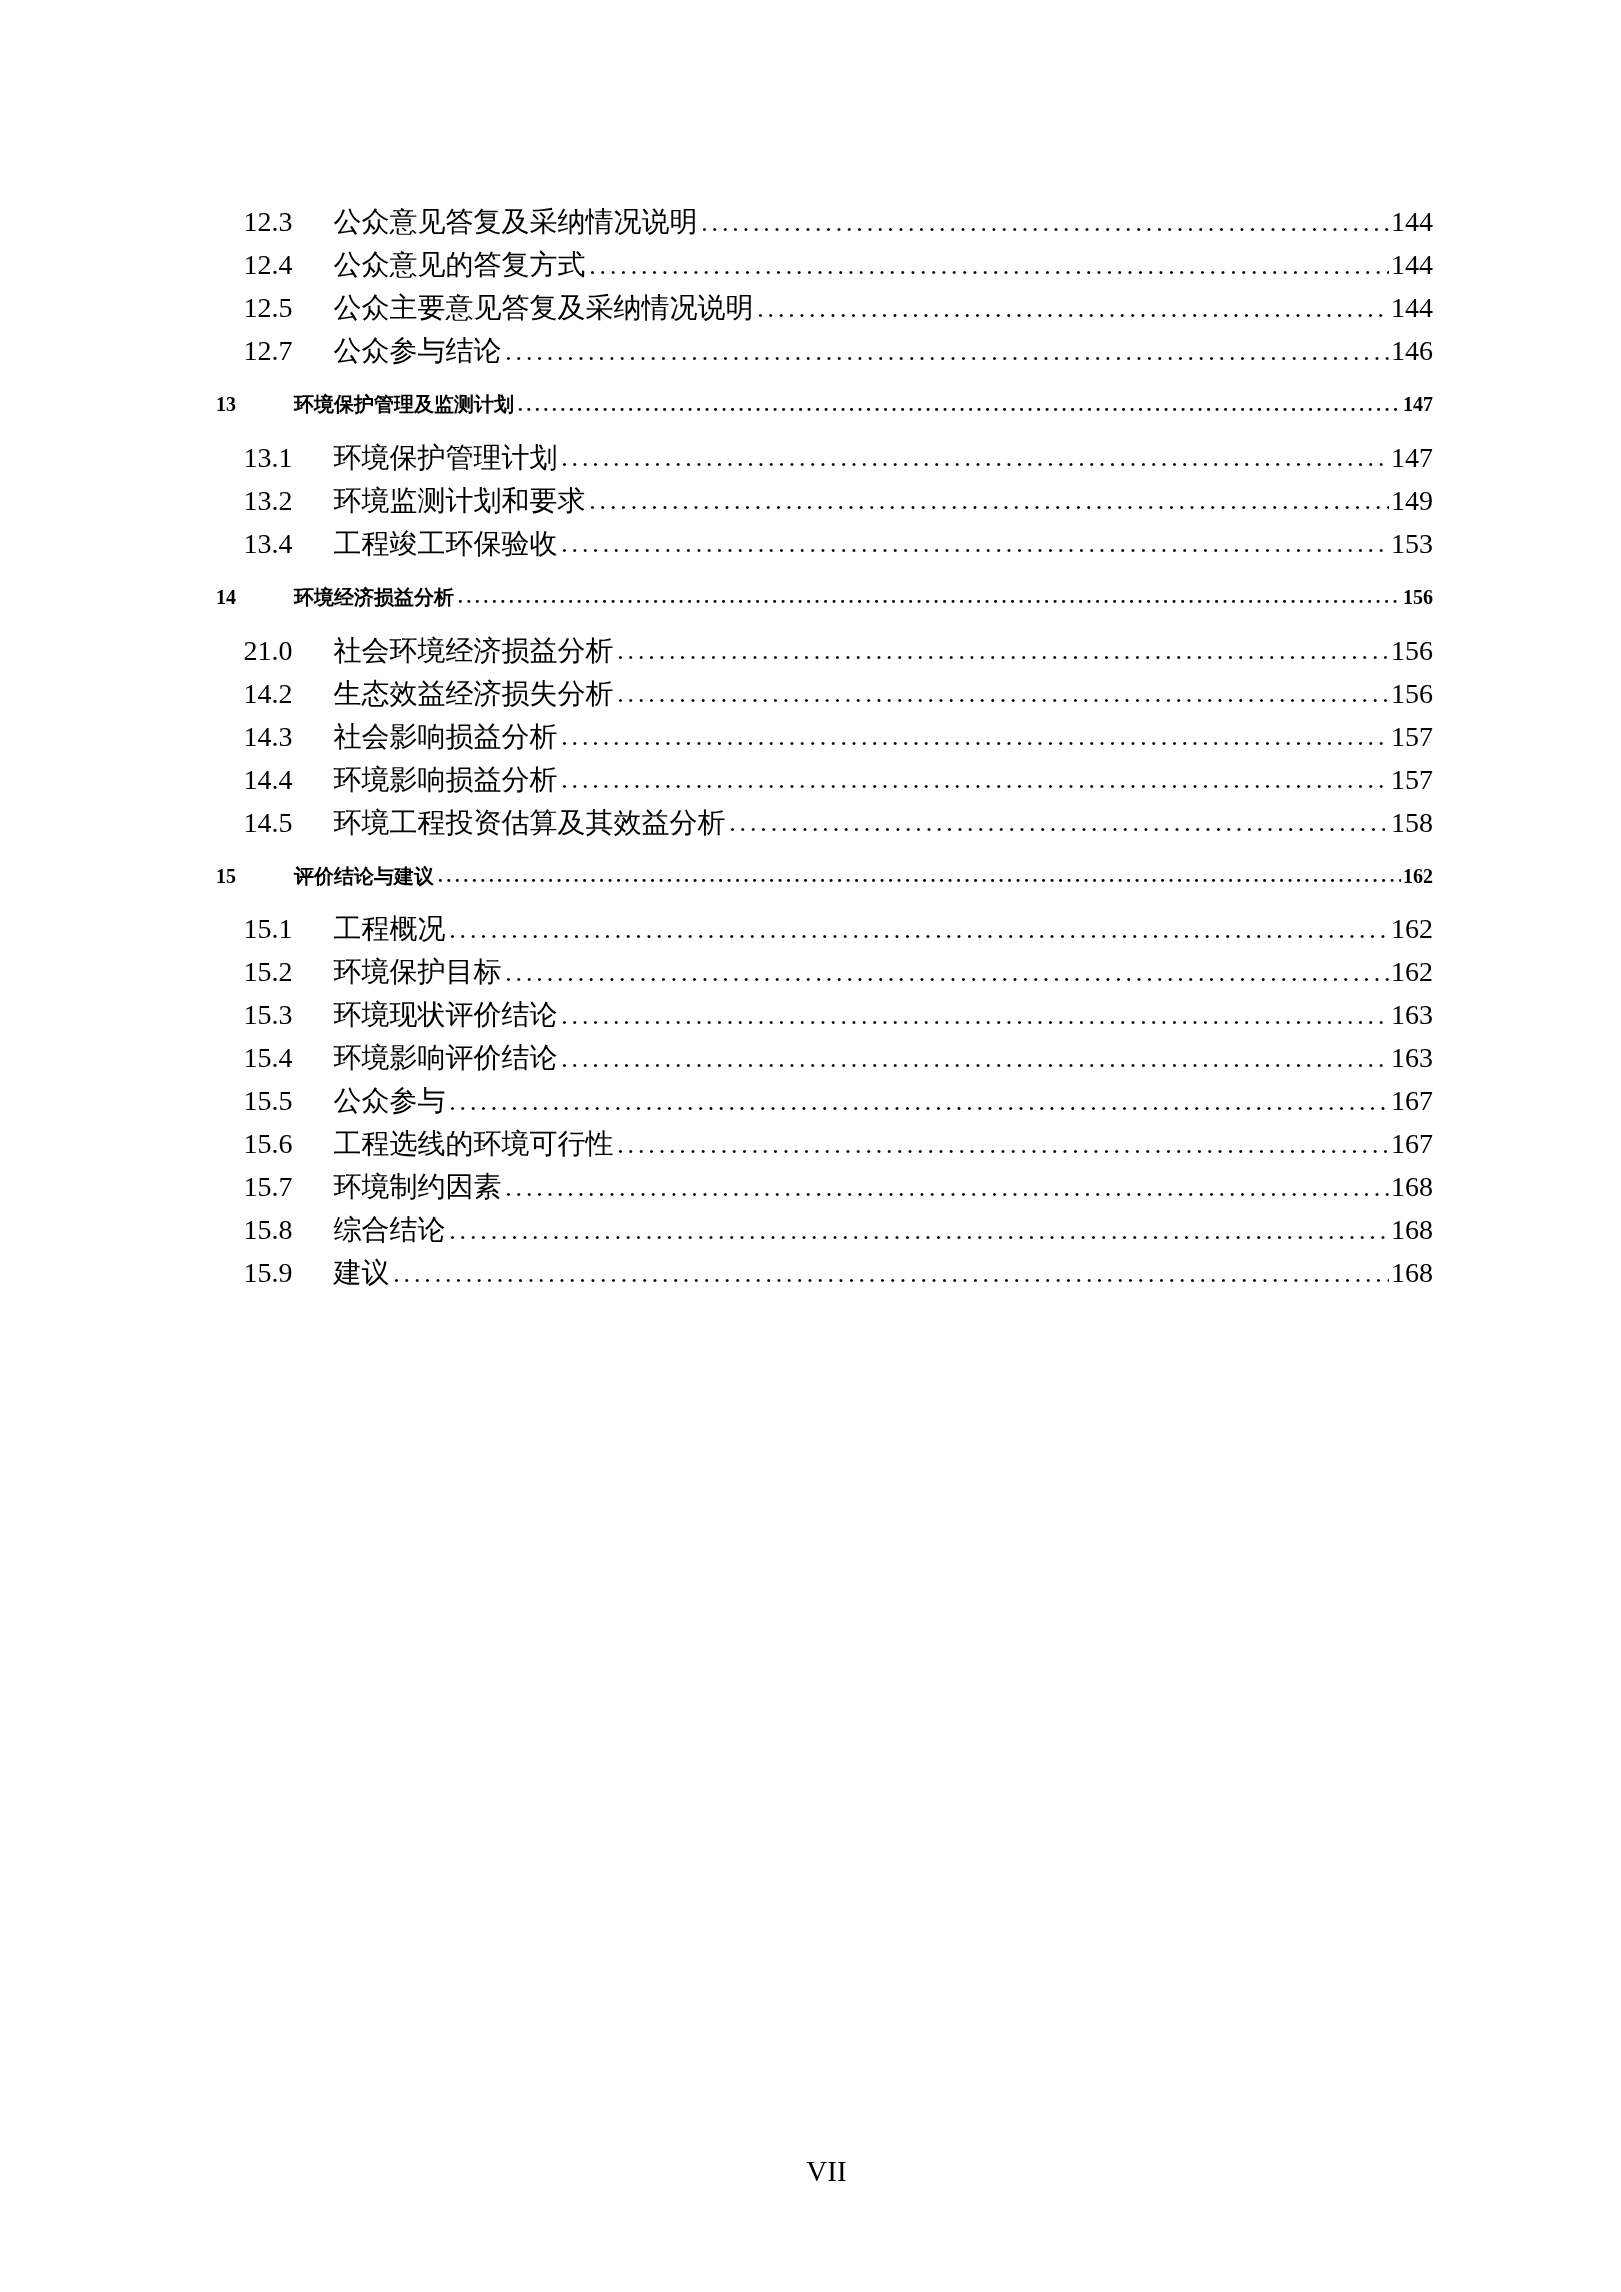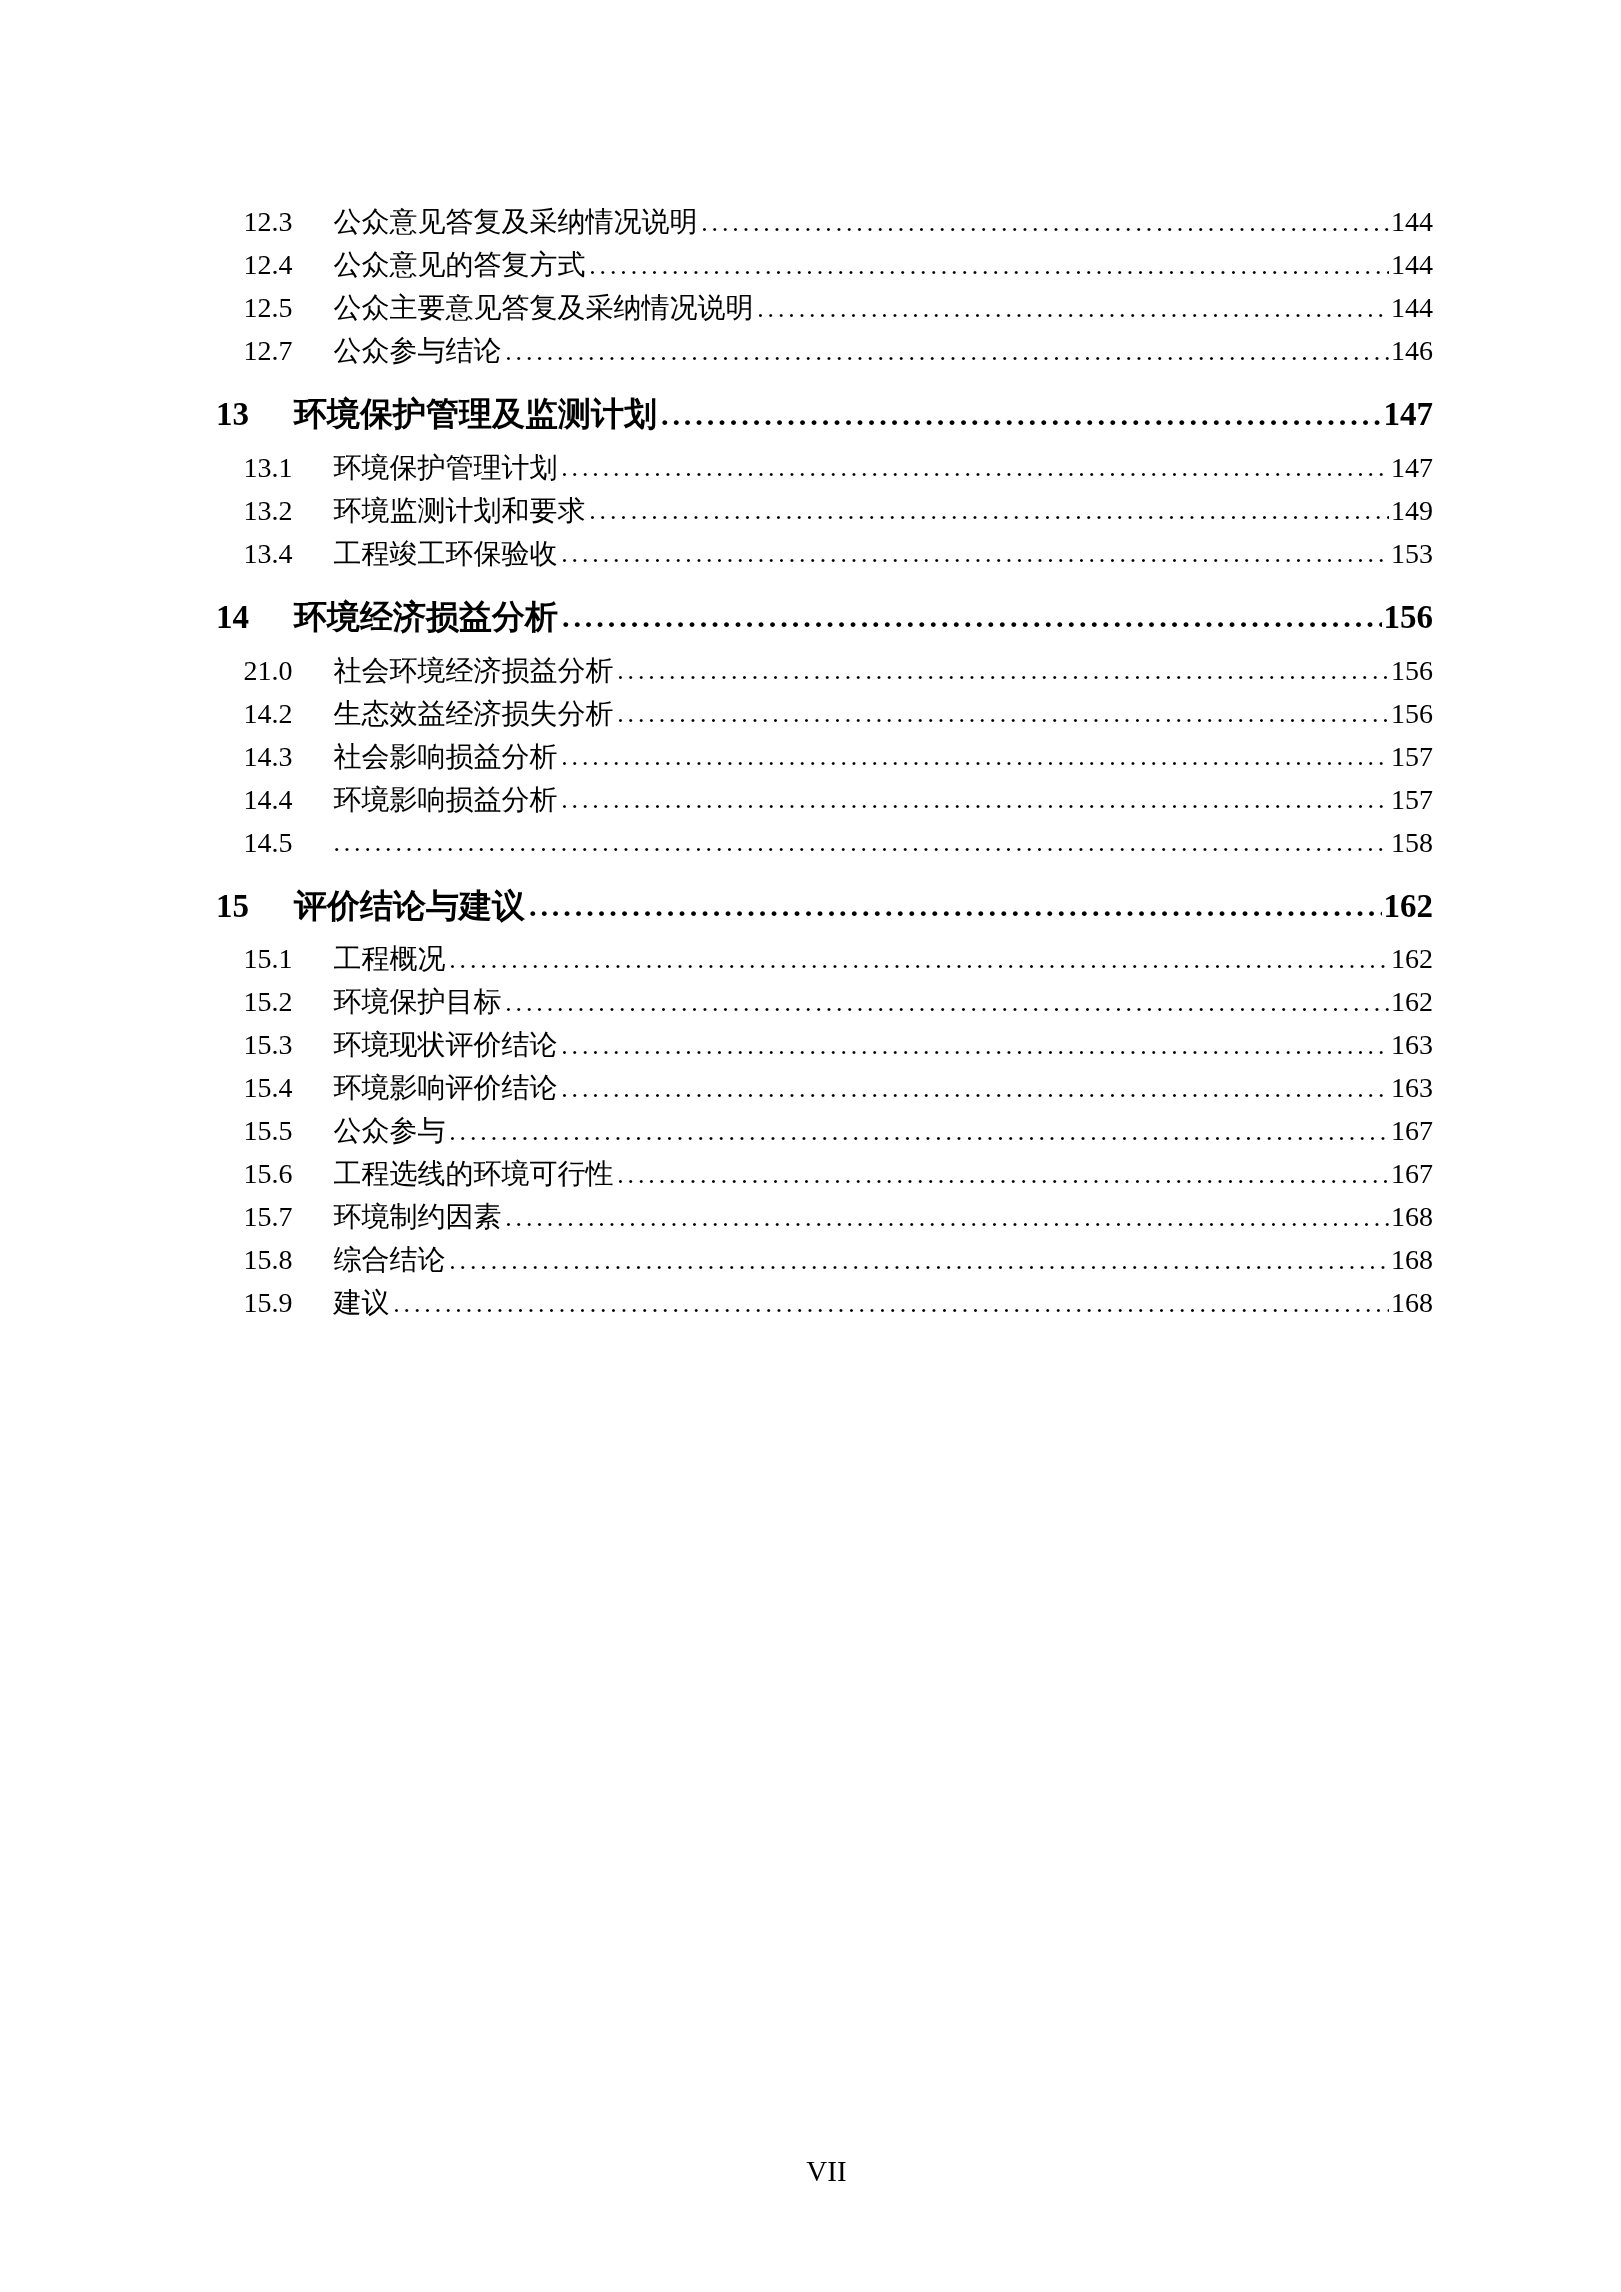--- a/index.html
+++ b/index.html
@@ -28,24 +28,24 @@
   }
   .row {
     display: flex;
     align-items: center;
     height: 43px;
     line-height: 43px;
     font-size: 28px;
     white-space: nowrap;
   }
   .row.level-1 {
-    margin-top: 21px;
+    margin-top: 11px;
     margin-bottom: 9.8px;
     font-weight: bold;
-    font-size: 33px;
+    font-size: 20px;
   }
   .row.level-2 {
     padding-left: 27.4px;
   }
   .row.level-1 .num { width: 78px; }
   .row.level-2 .num { width: 90px; }
   .num {
     flex: 0 0 auto;
   }
   .title {
@@ -157,20 +157,21 @@
       <span class="pagenum">157</span>
     </div>
       <div class="row level-2">
       <span class="num">14.4</span>
       <span class="title">环境影响损益分析</span>
       <span class="leader"></span>
       <span class="pagenum">157</span>
     </div>
       <div class="row level-2">
       <span class="num">14.5</span>
+      <span class="title">环境工程投资估算及其效益分析</span>
       <span class="leader"></span>
       <span class="pagenum">158</span>
     </div>
       <div class="row level-1">
       <span class="num">15</span>
       <span class="title">评价结论与建议</span>
       <span class="leader"></span>
       <span class="pagenum">162</span>
     </div>
       <div class="row level-2">

